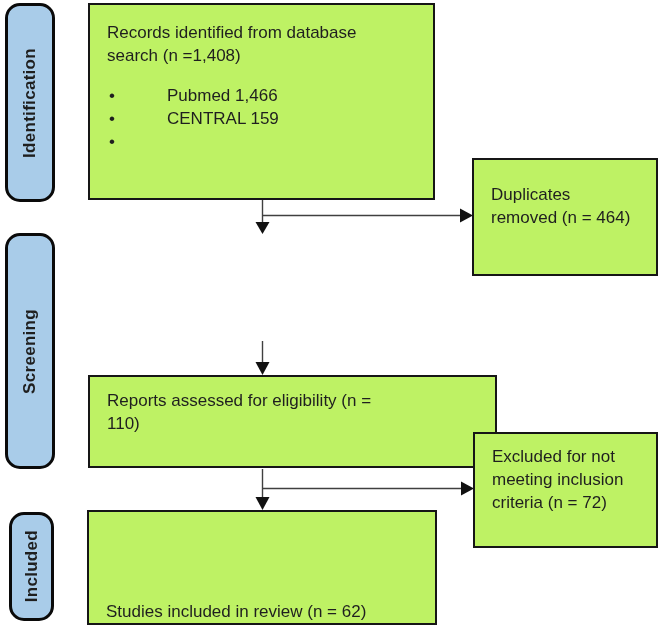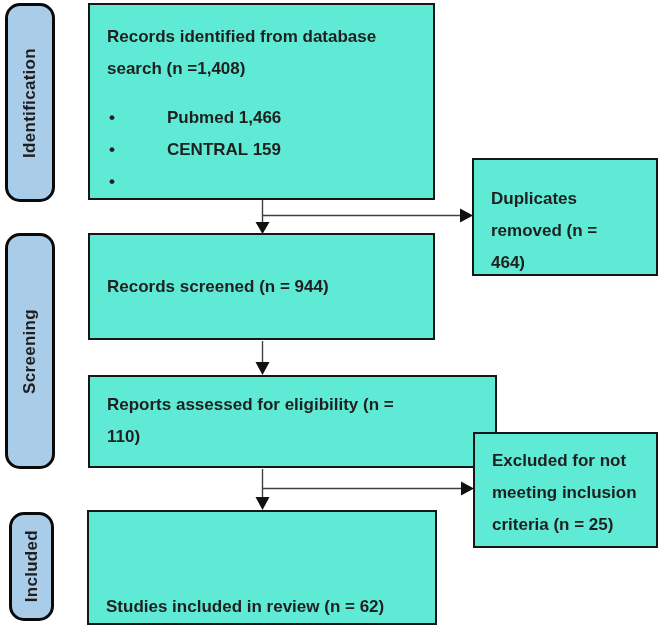--- a/index.html
+++ b/index.html
@@ -49,25 +49,24 @@
     font-size: 17px;
     letter-spacing: 0.3px;
     white-space: nowrap;
   }
   .stage-identification { left: 5px;  top: 3px;   width: 50px; height: 199px; }
   .stage-screening      { left: 5px;  top: 233px; width: 50px; height: 236px; }
   .stage-included       { left: 9px;  top: 512px; width: 45px; height: 109px; }
   .box {
     position: absolute;
     box-sizing: border-box;
-    background: #5eead4;
+    background: #bef264;
     border: 2.5px solid var(--box_border, #161616);
     font-size: 17px;
-    line-height: 32px;
-    font-weight: bold;
+    line-height: 23px;
   }
   .box-text { margin: 0; }
   .box-identified { left: 88px; top: 3px; width: 347px; height: 197px; padding: 16px 0 0 17px; }
   .box-identified .box-text { max-width: 282px; }
   .bullet-list {
     list-style: none;
     margin: 17px 0 0 0;
     padding: 0 0 0 2px;
   }
   .bullet-row { display: flex; }
@@ -138,29 +137,26 @@
       <li class="bullet-row">
         <span class="bullet-dot">•</span>
       </li>
     </ul>
   </div>
 
   <div class="box box-duplicates">
     <p class="box-text">Duplicates removed (n = 464)</p>
   </div>
 
-  <div class="box box-screened">
-    <p class="box-text">Records screened (n = 944)</p>
-  </div>
 
   <div class="box box-assessed">
     <p class="box-text">Reports assessed for eligibility (n = 110)</p>
   </div>
 
   <div class="box box-excluded">
-    <p class="box-text">Excluded for not meeting inclusion criteria (n = 25)</p>
+    <p class="box-text">Excluded for not meeting inclusion criteria (n = 72)</p>
   </div>
 
   <div class="box box-included">
     <p class="box-text">Studies included in review (n = 62)</p>
   </div>
 
 </div>
 
 </body></html>

